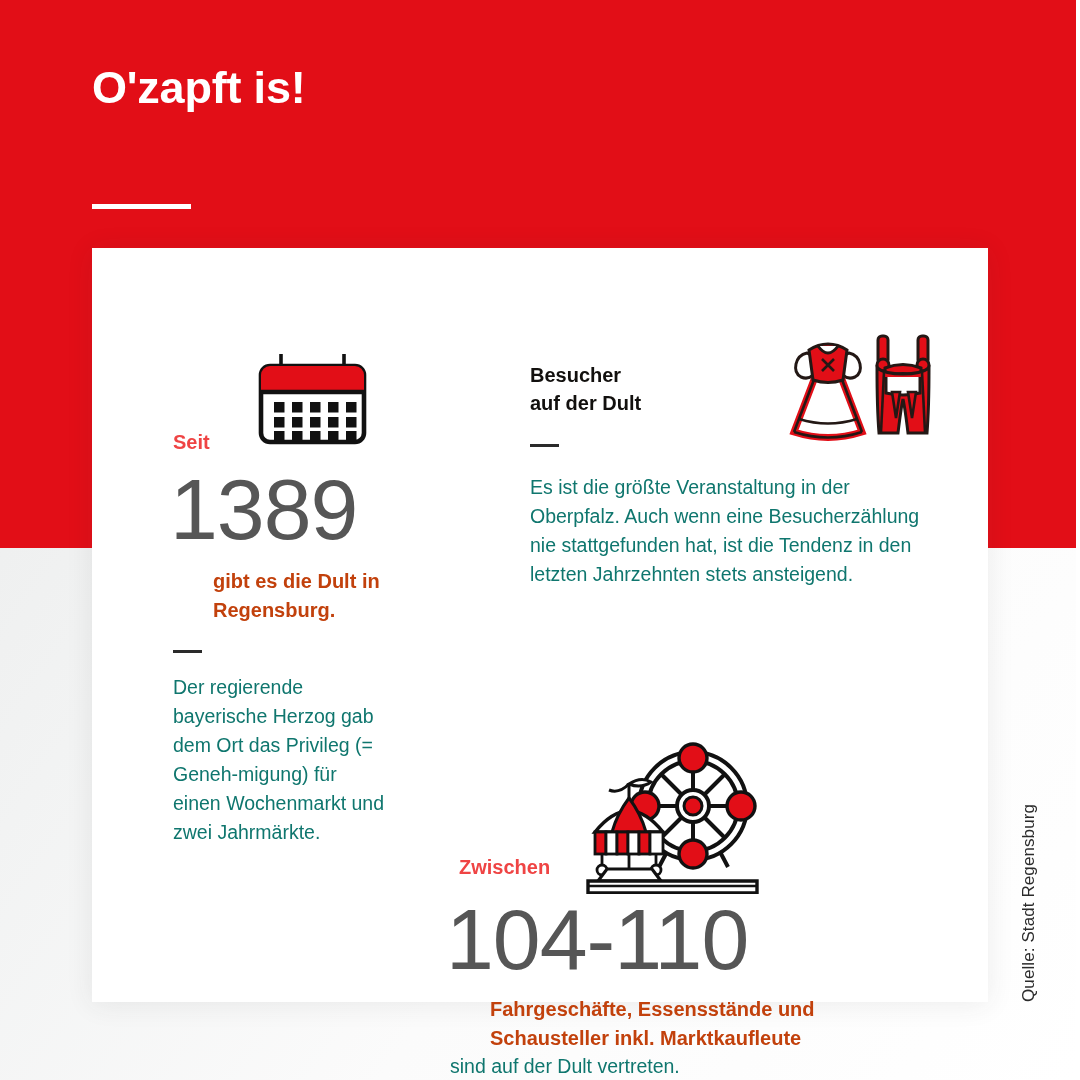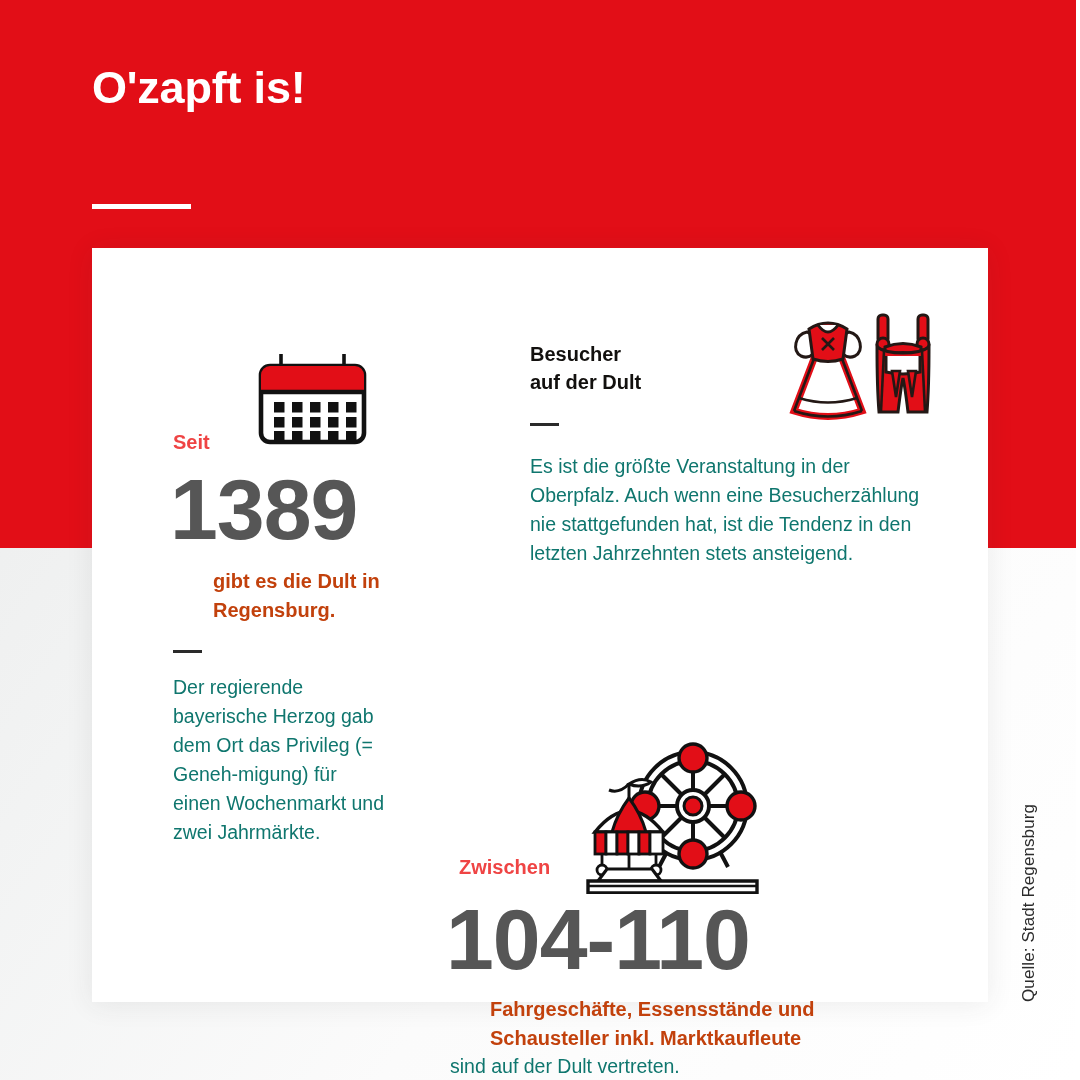--- a/index.html
+++ b/index.html
@@ -81,21 +81,21 @@
     background: #2a2a2a;
   }
   .kicker {
     font-size: 20px;
     font-weight: bold;
     color: #ef4444;
     line-height: 1.32;
   }
   .bignum {
     font-size: 86px;
-    font-weight: bold;
+    font-weight: normal;
     color: #565656;
     line-height: 0.98;
     letter-spacing: -1px;
     white-space: nowrap;
   }
   .lead {
     font-size: 20px;
     font-weight: bold;
     color: #c2410c;
     line-height: 1.42;
@@ -138,21 +138,21 @@
   }
   .col-left .dash {
     margin-top: 26px;
     margin-bottom: 20px;
   }
 
   
   .col-rt {
     position: absolute;
     left: 438px;
-    top: 92px;
+    top: 113px;
     width: 400px;
   }
   .rt-head-row {
     position: relative;
     min-height: 82px;
   }
   .rt-heading {
     position: absolute;
     left: 0;
     top: 0;

